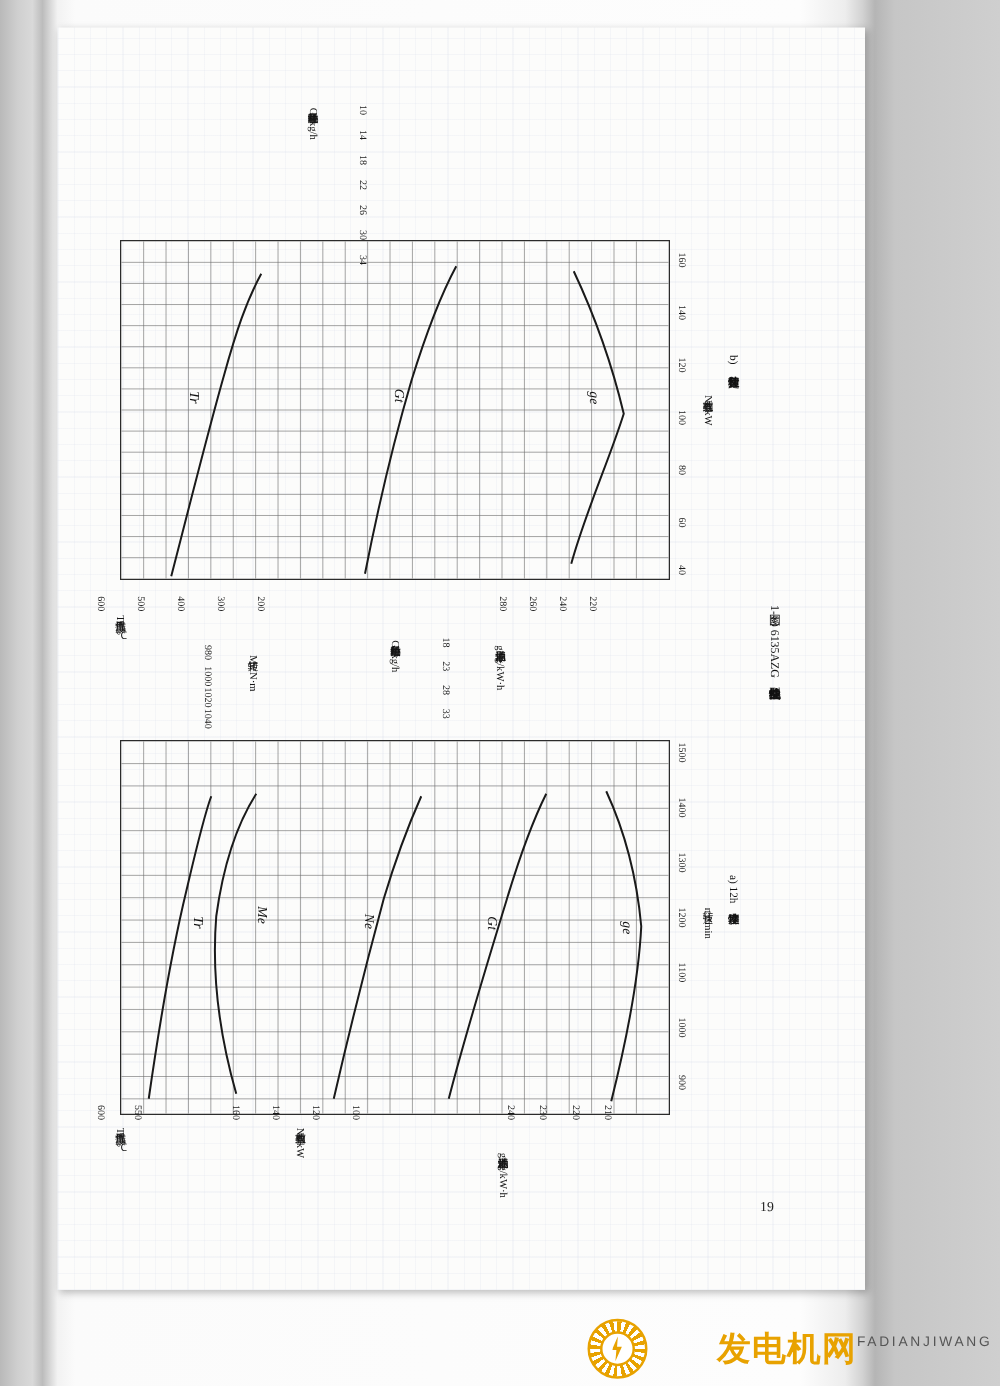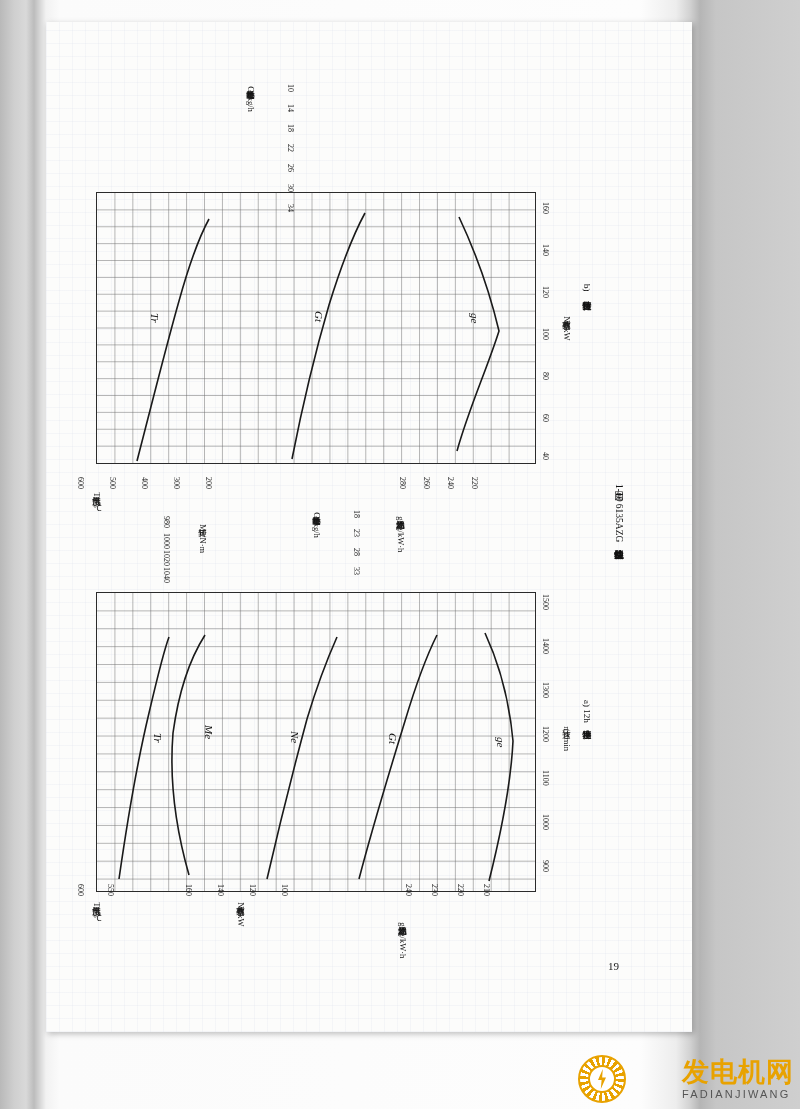--- a/index.html
+++ b/index.html
@@ -103,21 +103,21 @@
   #logo .mark .inner{
     position:absolute;left:12px;top:12px;width:28px;height:28px;
     border-radius:50%;
     background:#fff;border:2px solid #e8a200;box-sizing:border-box;
   }
   #logo .mark .bolt{
     position:absolute;left:22px;top:16px;width:8px;height:20px;
     background:#e8a200;
     clip-path:polygon(60% 0,0 55%,45% 55%,35% 100%,100% 42%,52% 42%);
   }
-  #logo .txt{display:flex;flex-direction:column;line-height:1;margin-left:48px;}
+  #logo .txt{display:flex;flex-direction:row;line-height:1;margin-left:48px;}
   #logo .cn{
     font-family:"Liberation Sans", sans-serif;
     font-size:27px;font-weight:bold;color:#e8a200;letter-spacing:1px;
   }
   #logo .en{
     font-family:"Liberation Sans", sans-serif;
     font-size:11px;color:#555;letter-spacing:2.2px;margin-top:3px;
   }
   svg.curves{position:absolute;left:0;top:0;overflow:visible;}
 </style>

